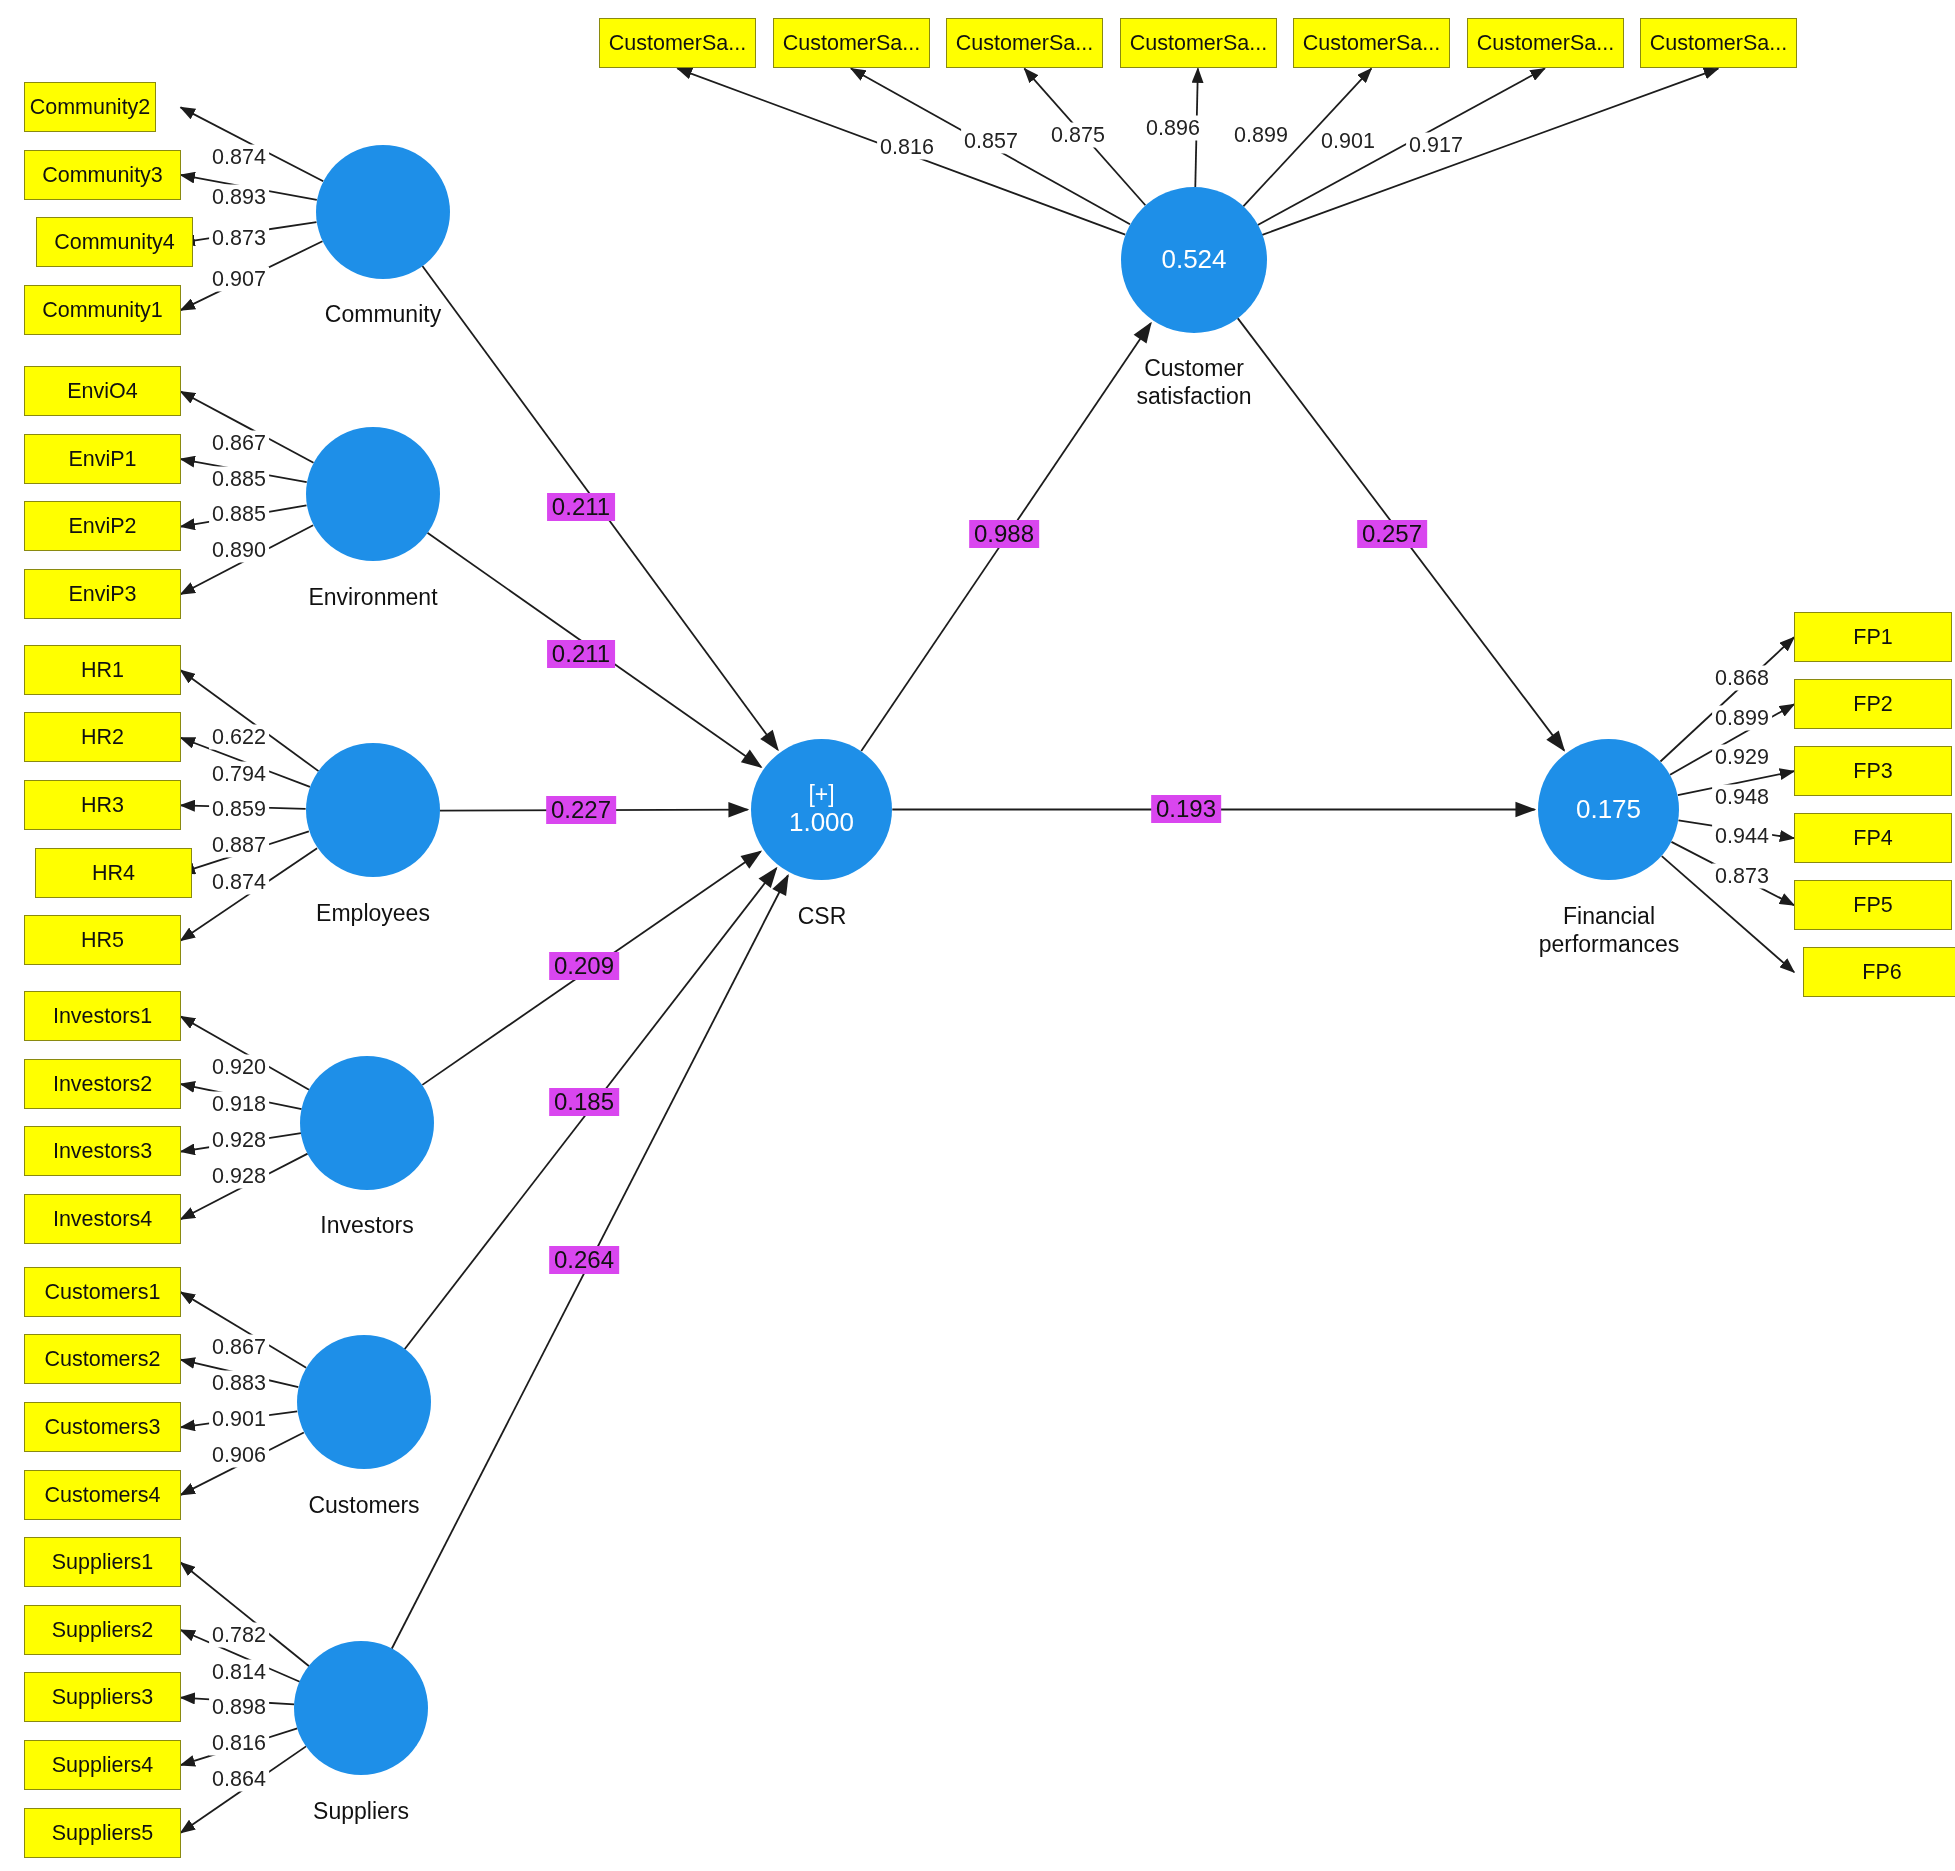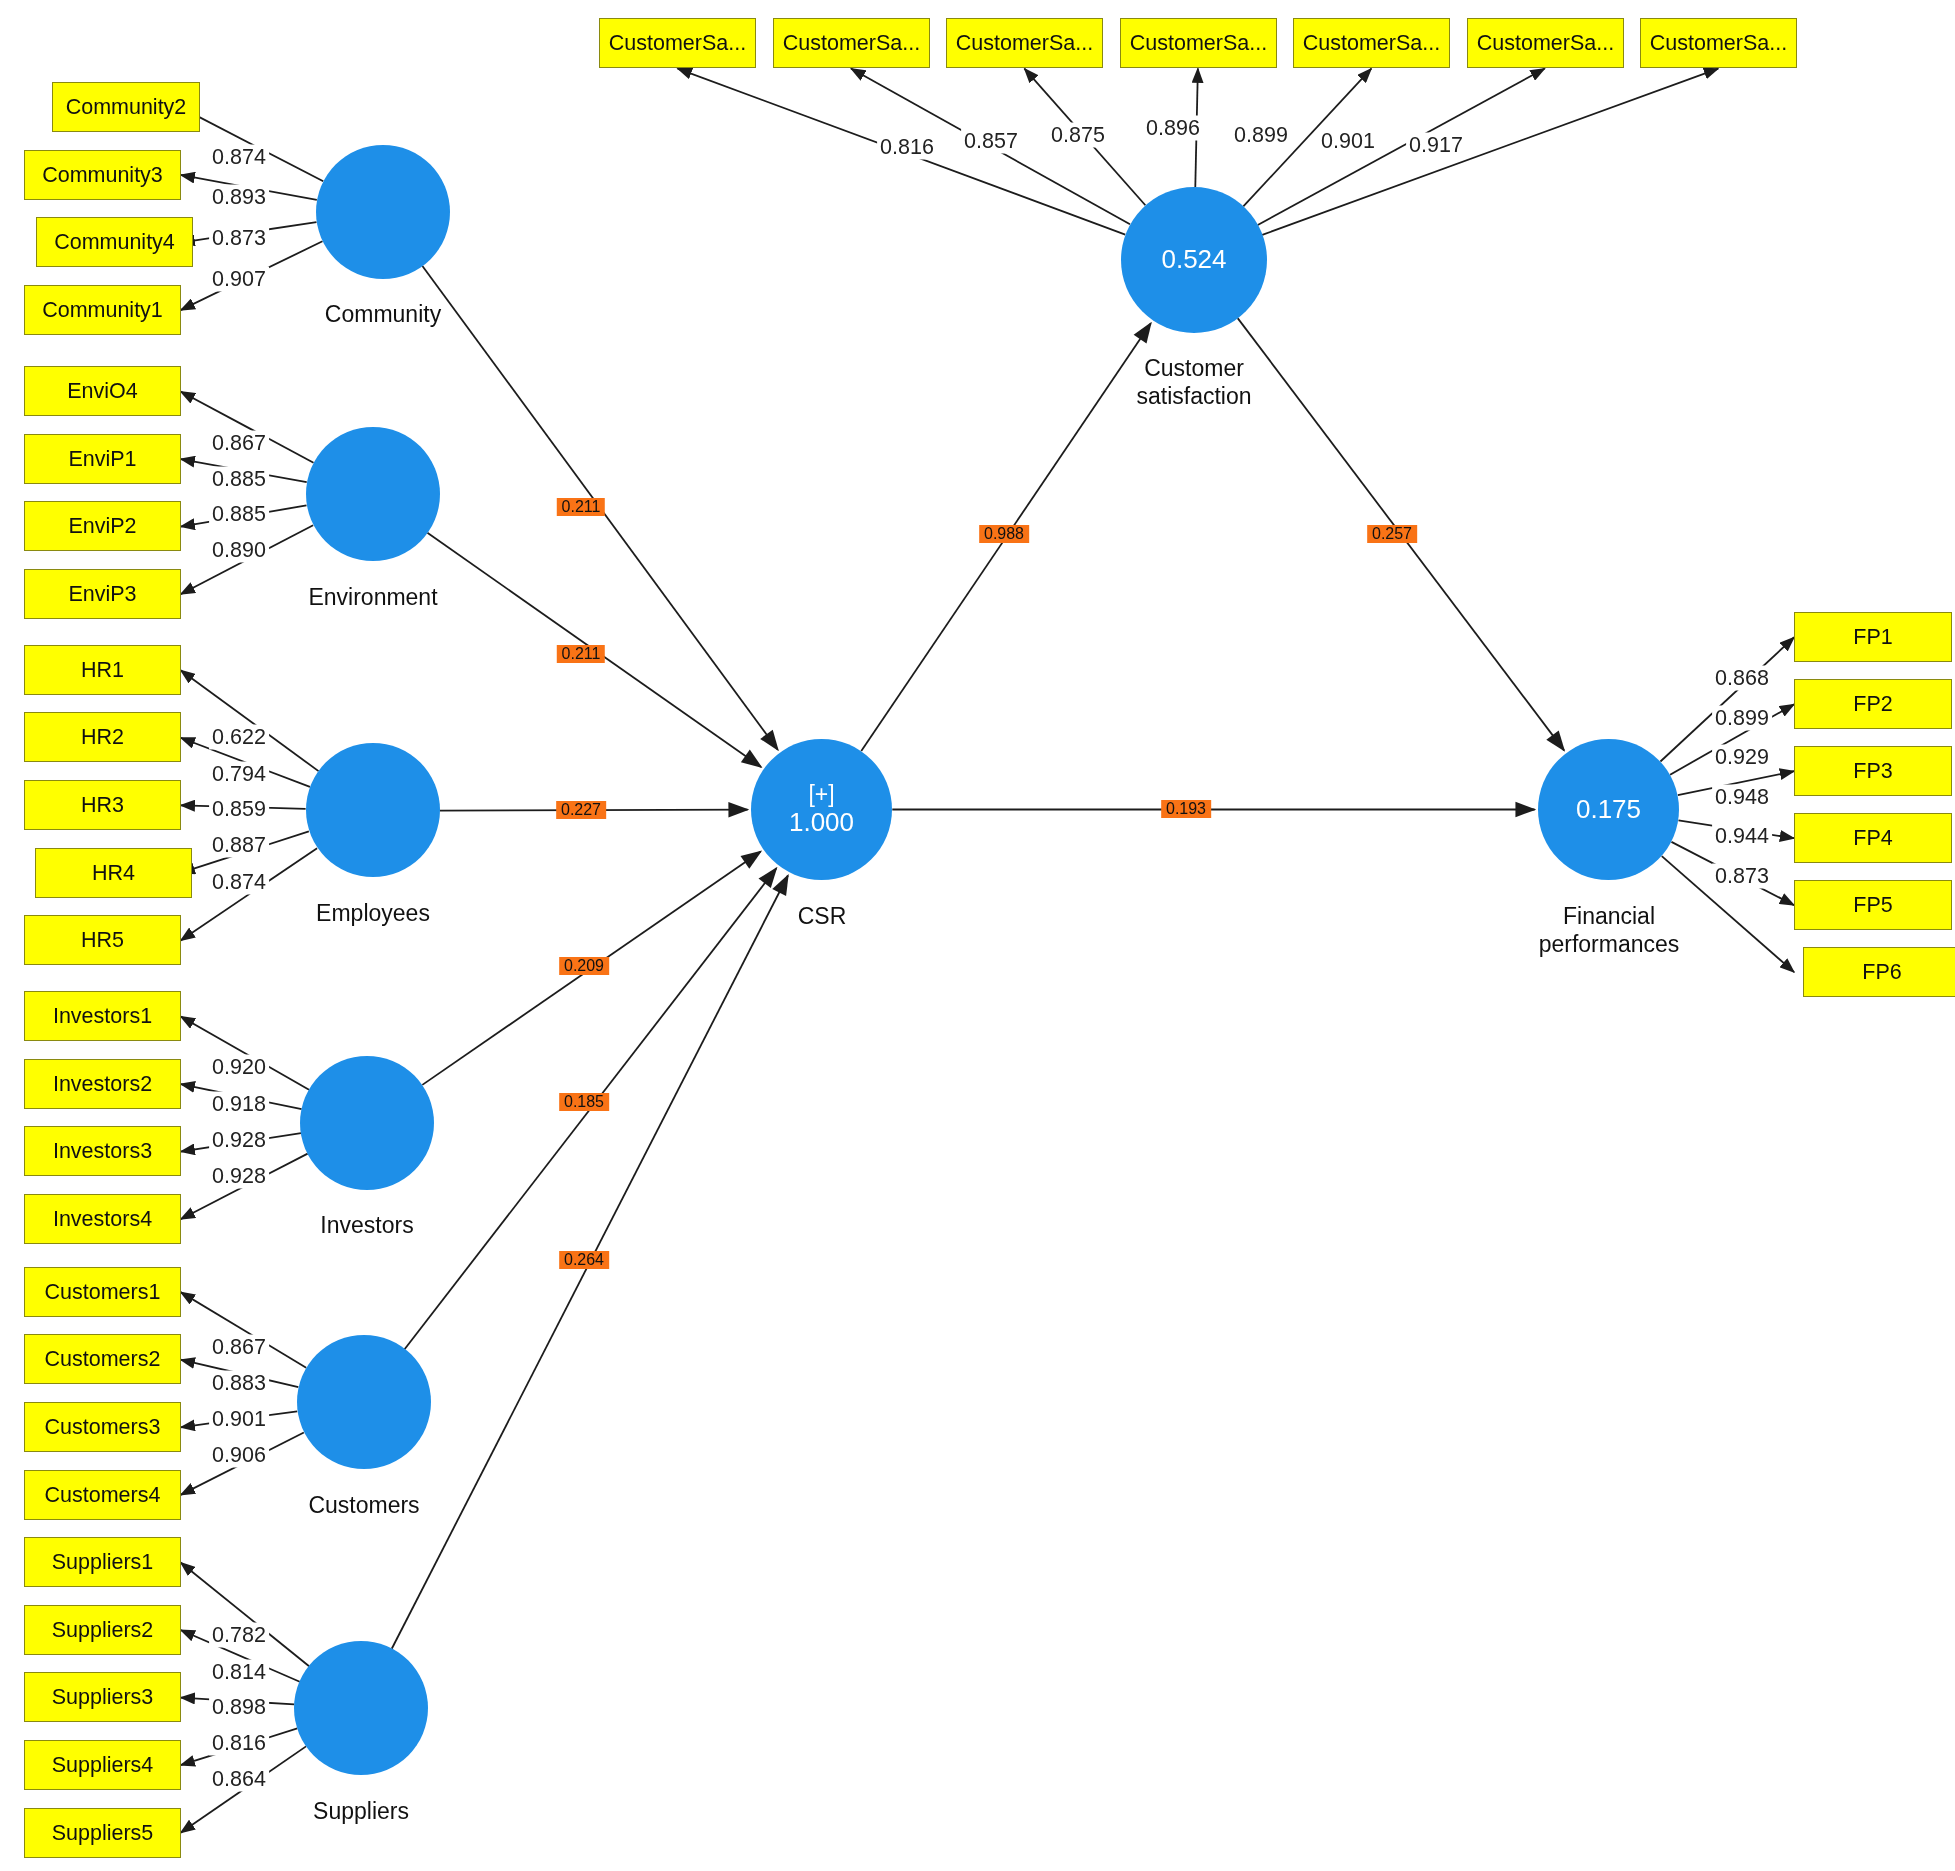--- a/index.html
+++ b/index.html
@@ -27,21 +27,21 @@
   .nlabel{
     position:absolute;transform:translateX(-50%);text-align:center;
     font-size:23px;color:var(--text,#111);line-height:1.2;white-space:nowrap;
   }
   .loading{
     position:absolute;transform:translate(-50%,-50%);
     font-size:21.5px;color:#222;background:#fff;padding:0 3px;white-space:nowrap;
   }
   .plabel{
     position:absolute;transform:translate(-50%,-50%);
-    font-size:16px;color:#111;background:#f97316;padding:0 4.8px;white-space:nowrap;
+    font-size:24px;color:#111;background:#d946ef;padding:0 4.8px;white-space:nowrap;
   }
 </style>
 </head>
 <body style="--latent-fill: #1E8FE8; --latent-text: #FFFFFF; --indicator-fill: #FFFF00; --indicator-border: #8A8A10; --text: #111111;">
 
 <div id="canvas">
   <svg id="edges" width="1955" height="1872" viewBox="0 0 3269 3129" xmlns="http://www.w3.org/2000/svg">
     <defs>
       <marker id="arr-s" markerWidth="26" markerHeight="20" refX="24" refY="10" orient="auto" markerUnits="userSpaceOnUse">
         <path d="M0,0 L26,10 L0,20 z" fill="#1C1C1C"></path>
@@ -138,21 +138,21 @@
         <div class="">Customer</div>
         <div class="">satisfaction</div>
       </div>
       <div class="node" style="left: 1538px; top: 739px; height: 141px; width: 141px;">
         <div class="inner-value">0.175</div>
       </div>
       <div class="nlabel" style="left: 1609px; top: 903px;">
         <div class="">Financial</div>
         <div class="">performances</div>
       </div>
-      <div class="box" style="left: 24px; top: 82px; width: 148px; height: 50px; margin-left: 28px;">
+      <div class="box" style="left: 24px; top: 82px; width: 132px; height: 50px;">
         <div class="">Community2</div>
       </div>
       <div class="box" style="left: 24px; top: 150px; width: 157px; height: 50px;">
         <div class="">Community3</div>
       </div>
       <div class="box" style="left: 24px; top: 217px; width: 157px; height: 50px; margin-left: 12px;">
         <div class="">Community4</div>
       </div>
       <div class="box" style="left: 24px; top: 285px; width: 157px; height: 50px;">
         <div class="">Community1</div>

